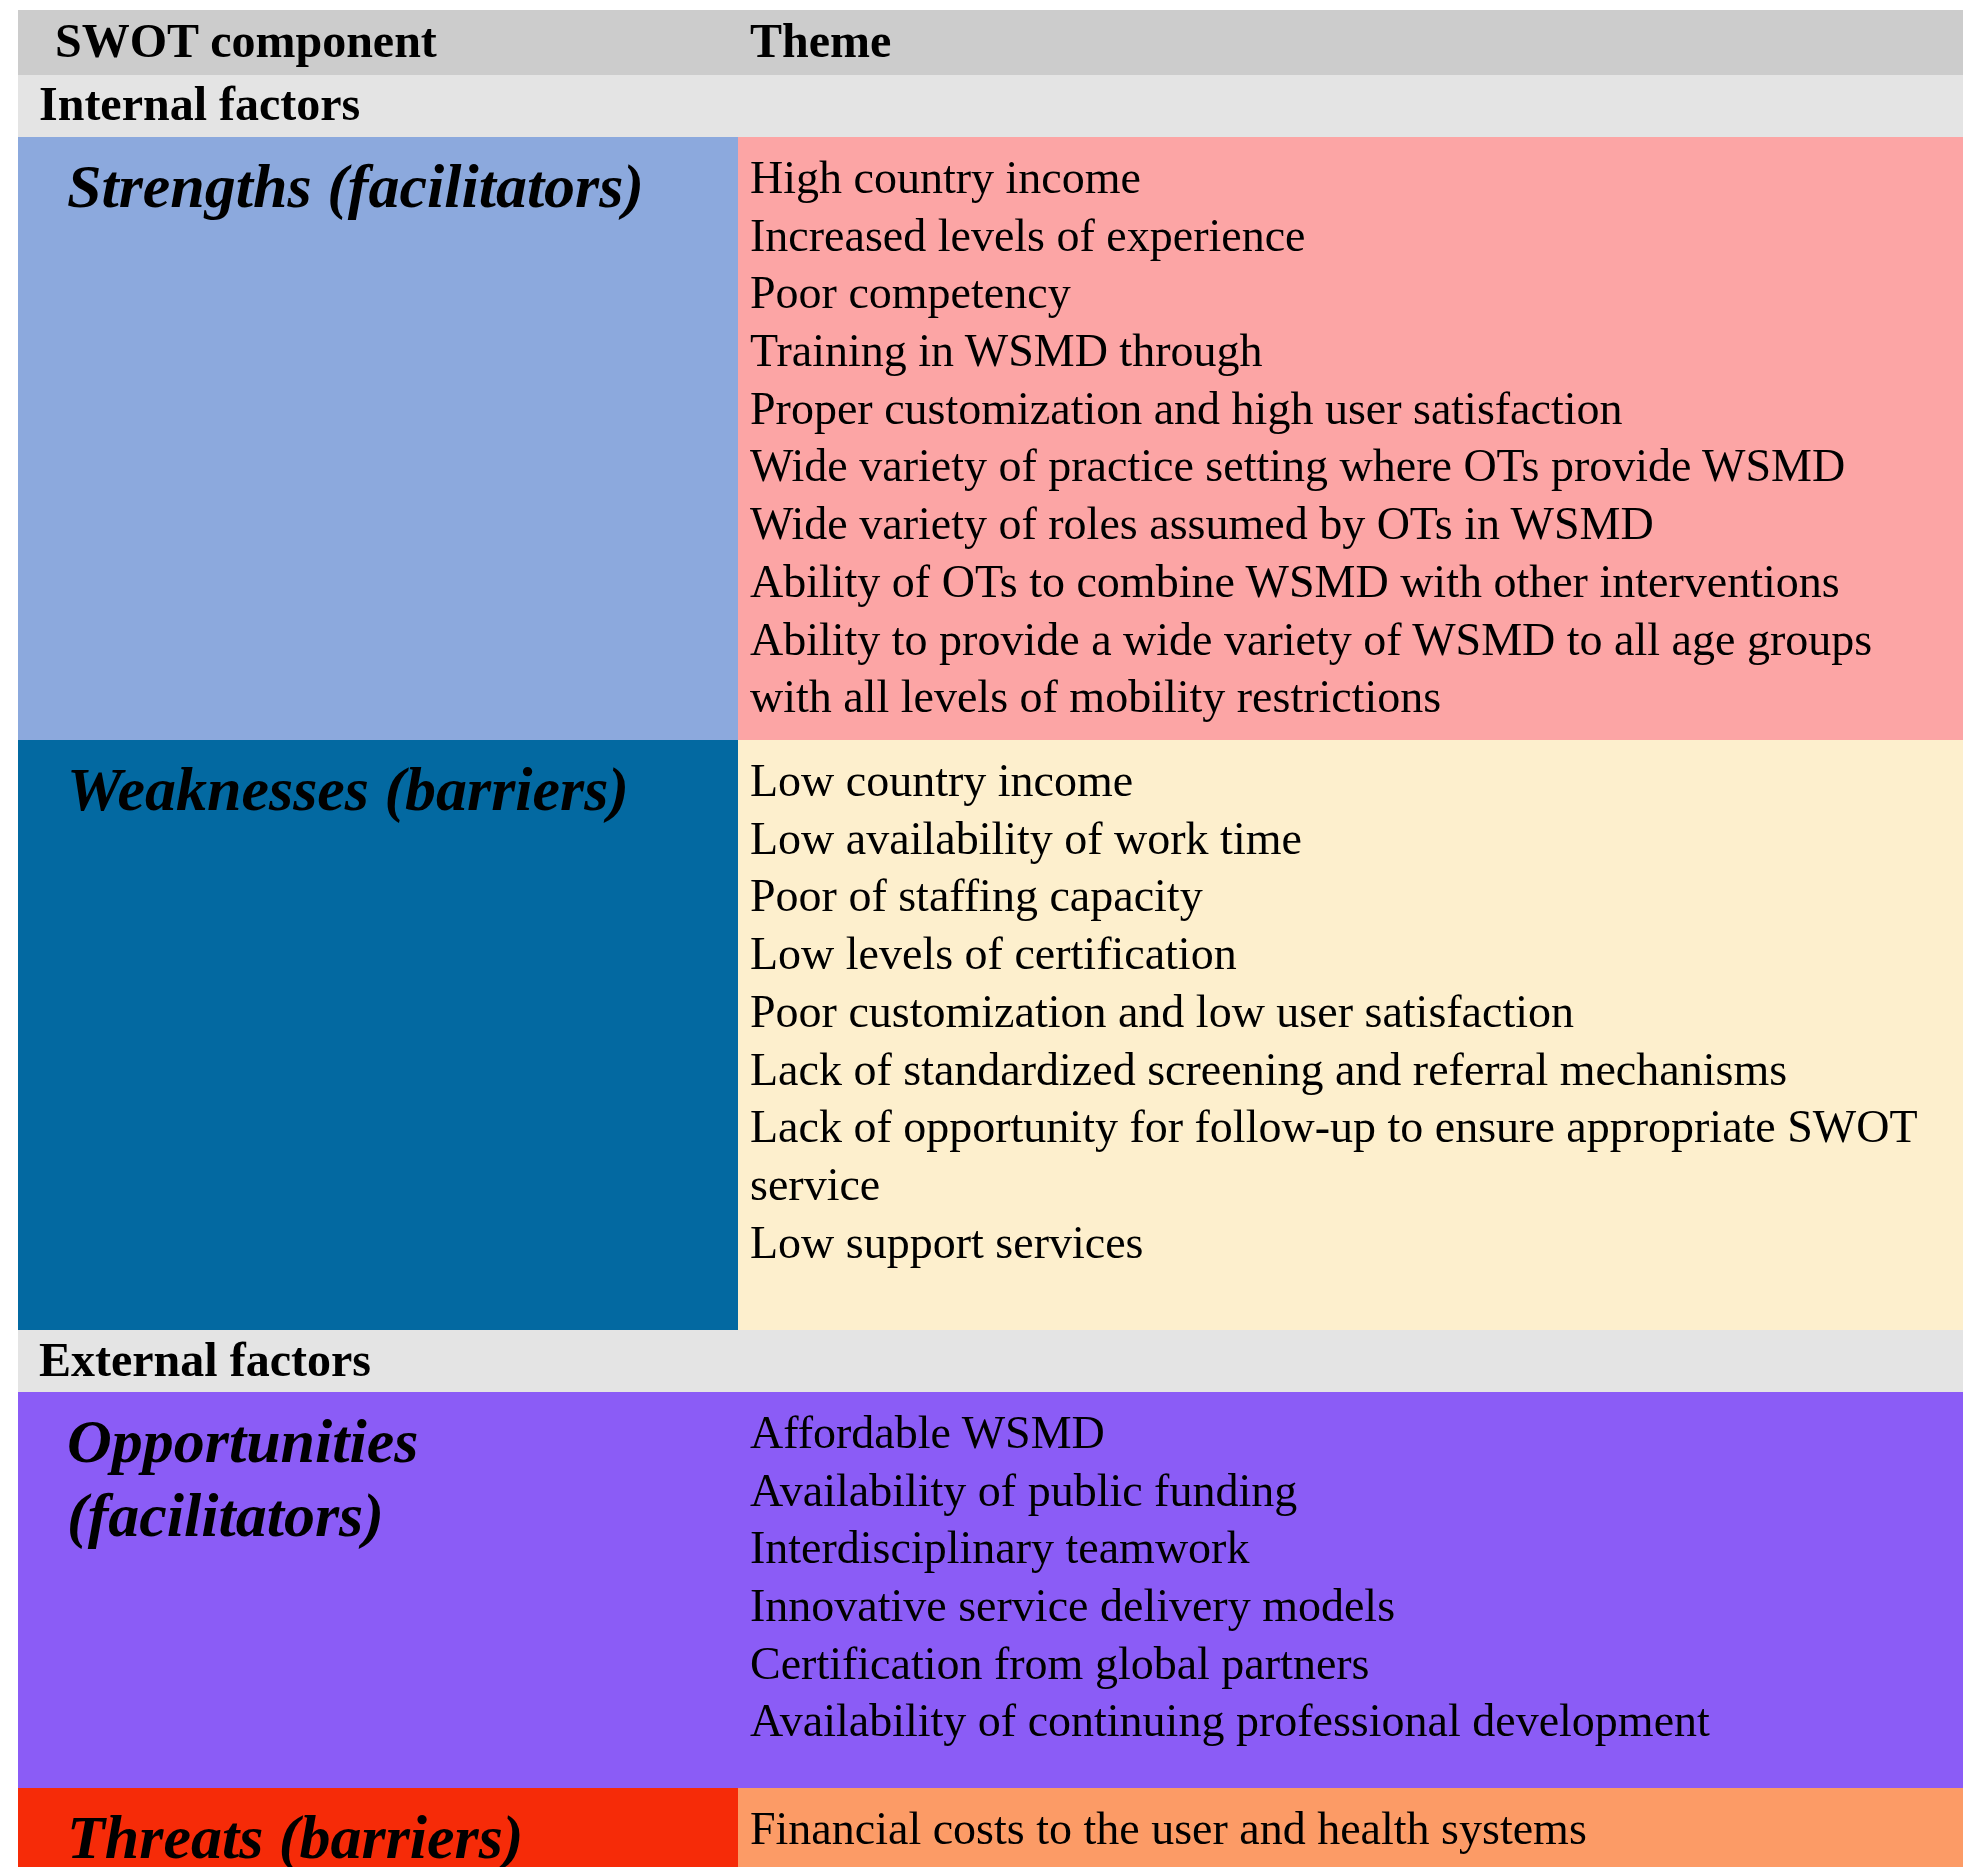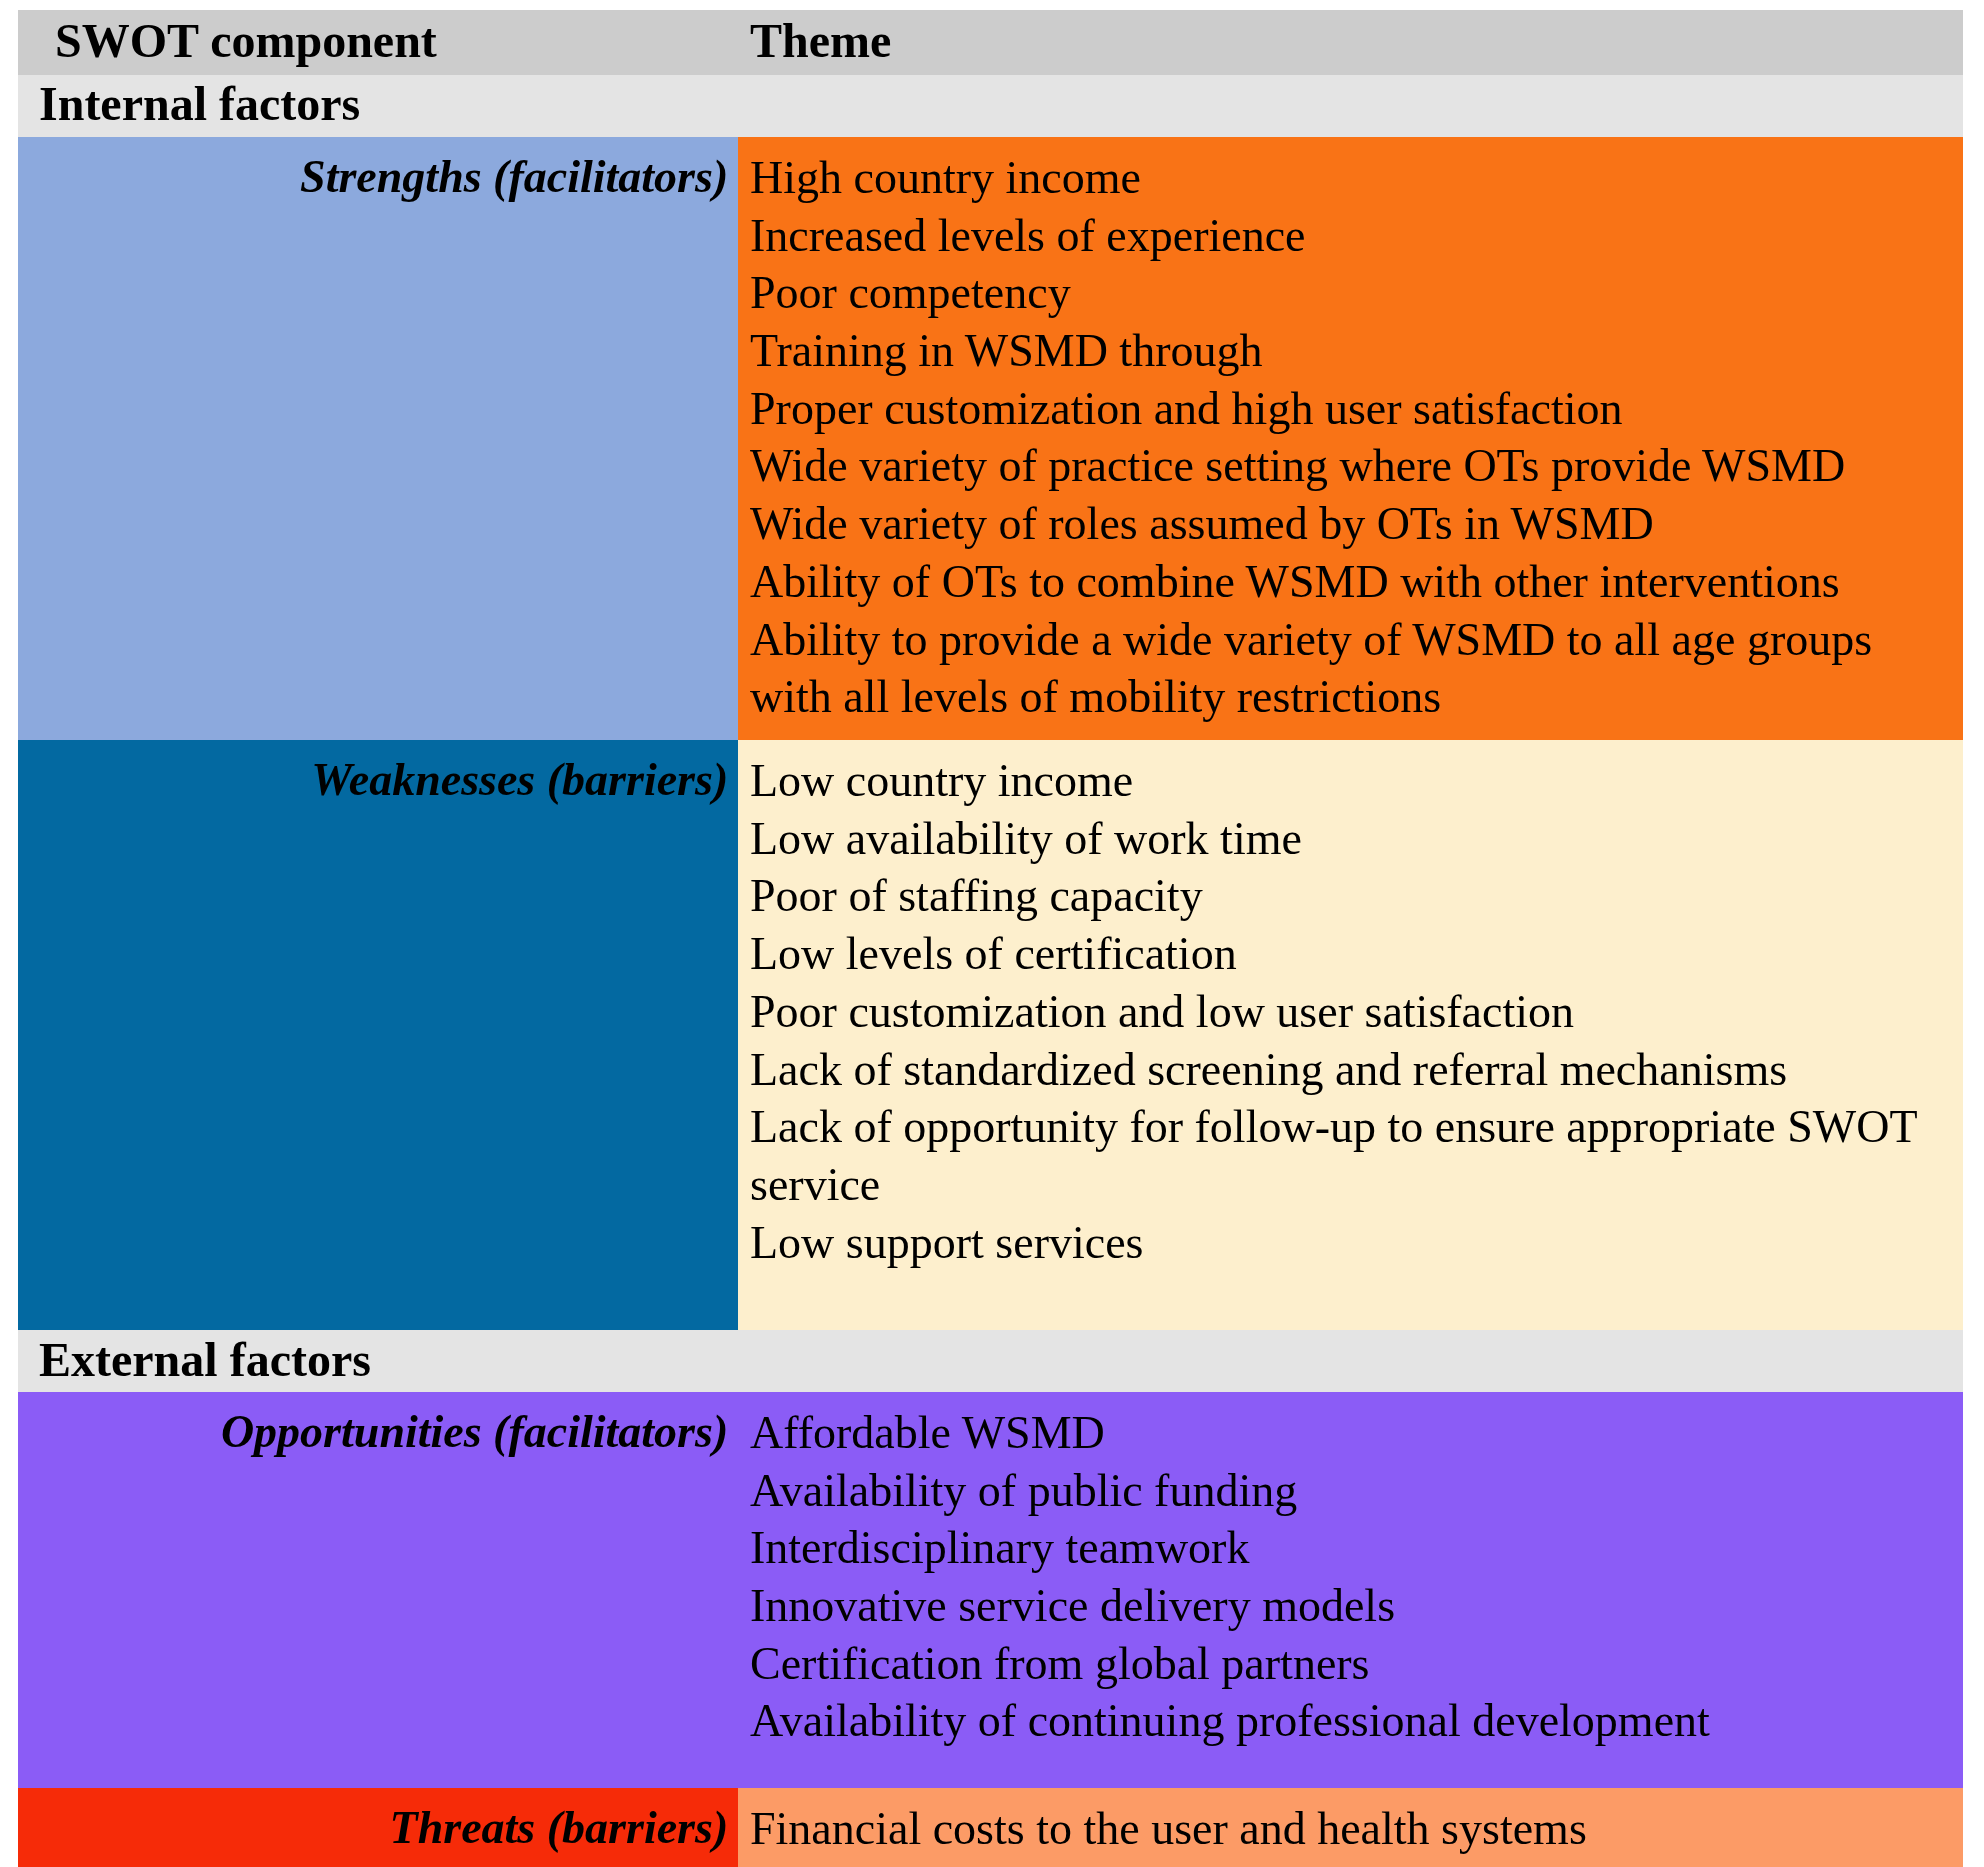--- a/index.html
+++ b/index.html
@@ -54,24 +54,23 @@
     padding: 1.1px 0 3.3px 21px !important;
   }
   .section-spacer {
     background: #e4e4e4;
   }
 
   
   .label-cell {
     font-weight: bold;
     font-style: italic;
-    font-size: 46px;
+    font-size: 62px;
     line-height: 1.2;
     padding: 12px 9.8px 12px 49px !important;
-    text-align: right;
   }
 
   
   .theme-cell {
     font-size: 46px;
     line-height: 1.255;
     padding: 12px 11px 12px 12px !important;
   }
   .theme-cell .theme-line {
     white-space: normal;
@@ -116,21 +115,21 @@
       </td>
     </tr>
 
     <tr>
       <td class="section-cell">Internal factors</td>
       <td class="section-spacer"></td>
     </tr>
 
     <tr class="sw-strengths">
       <td class="label-cell" style="background: rgb(140, 169, 221);">Strengths (facilitators)</td>
-      <td class="theme-cell" style="background: #f97316;">
+      <td class="theme-cell" style="background: #fca5a5;">
         <div class="theme-line">High country income</div>
         <div class="theme-line">Increased levels of experience</div>
         <div class="theme-line">Poor competency</div>
         <div class="theme-line">Training in WSMD through</div>
         <div class="theme-line">Proper customization and high user satisfaction</div>
         <div class="theme-line">Wide variety of practice setting where OTs provide WSMD</div>
         <div class="theme-line">Wide variety of roles assumed by OTs in WSMD</div>
         <div class="theme-line">Ability of OTs to combine WSMD with other interventions</div>
         <div class="theme-line">Ability to provide a wide variety of WSMD to all age groups with all levels of mobility restrictions</div>
       </td>

